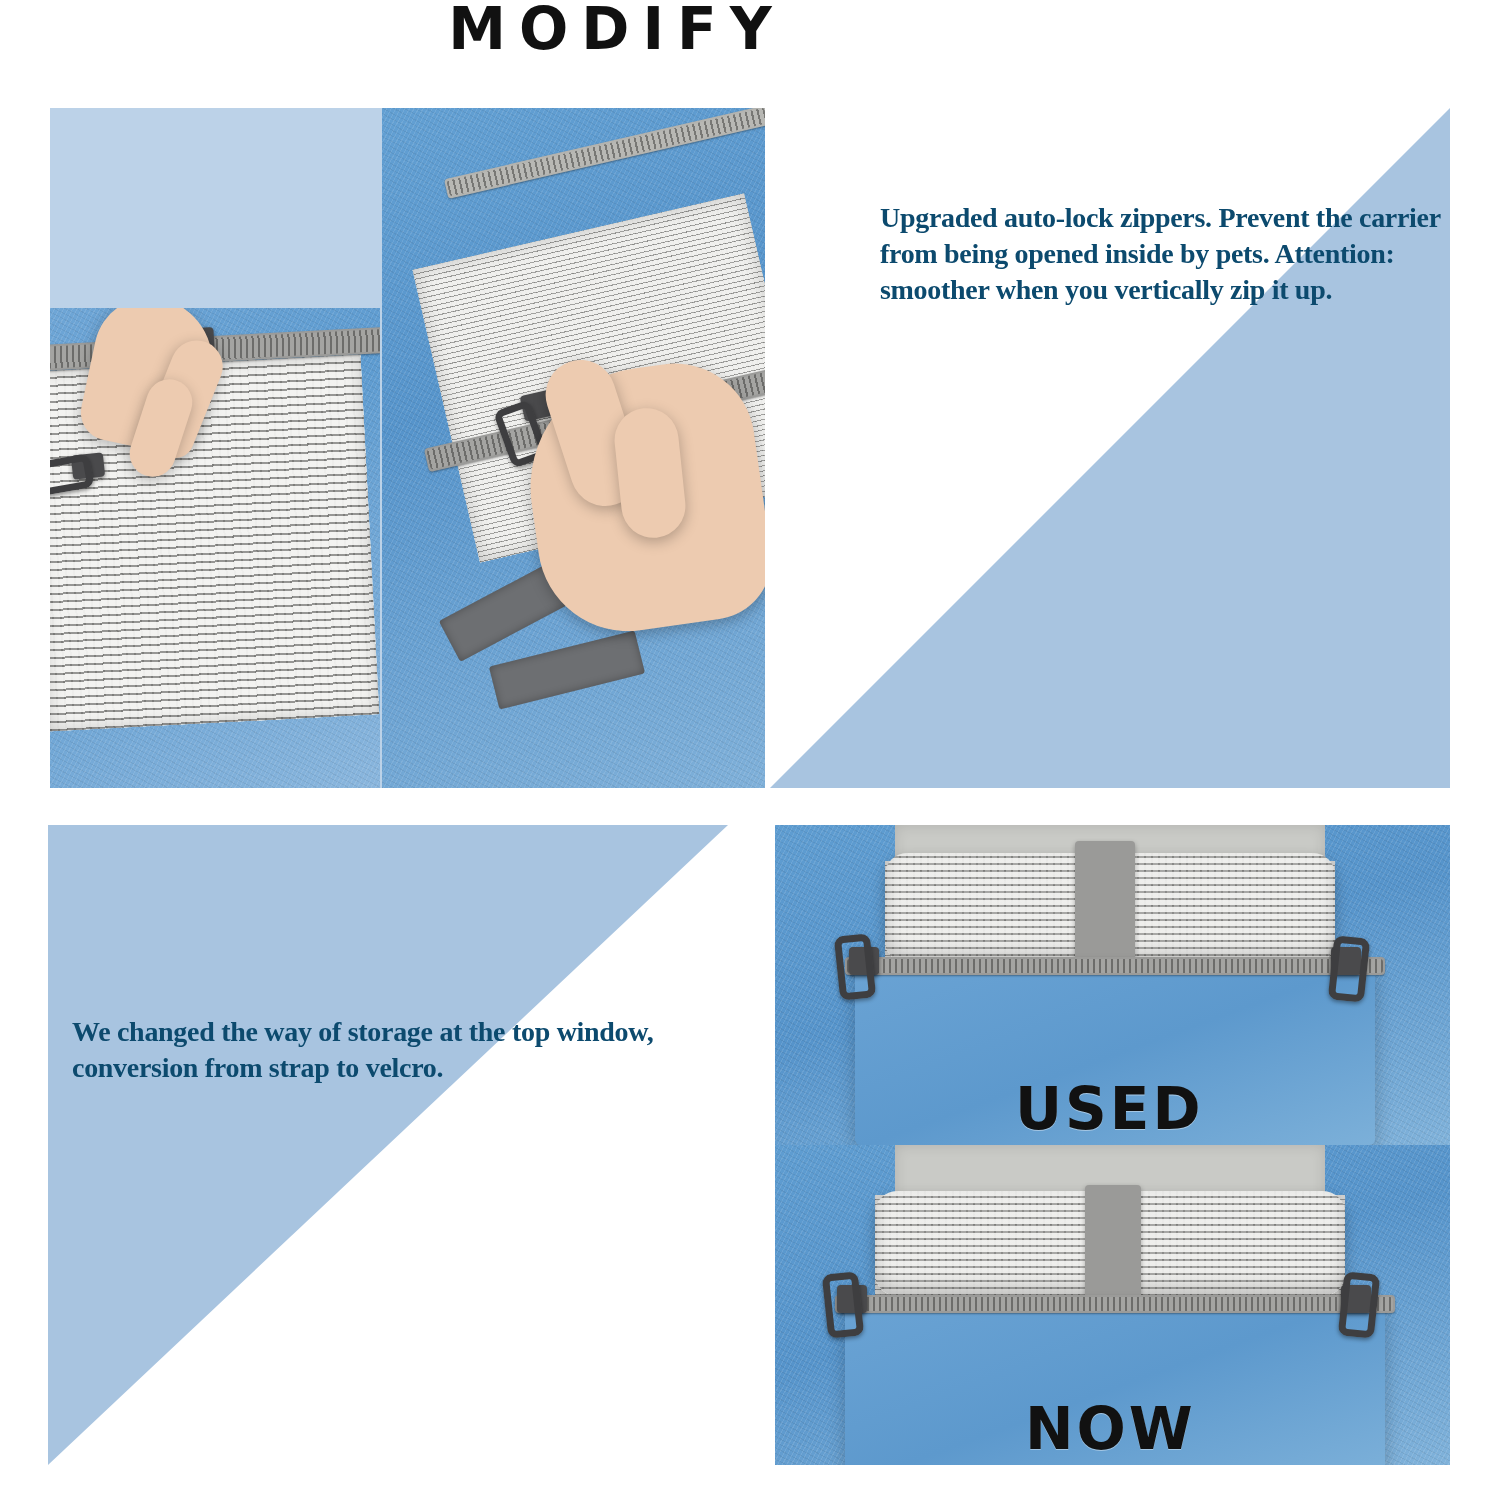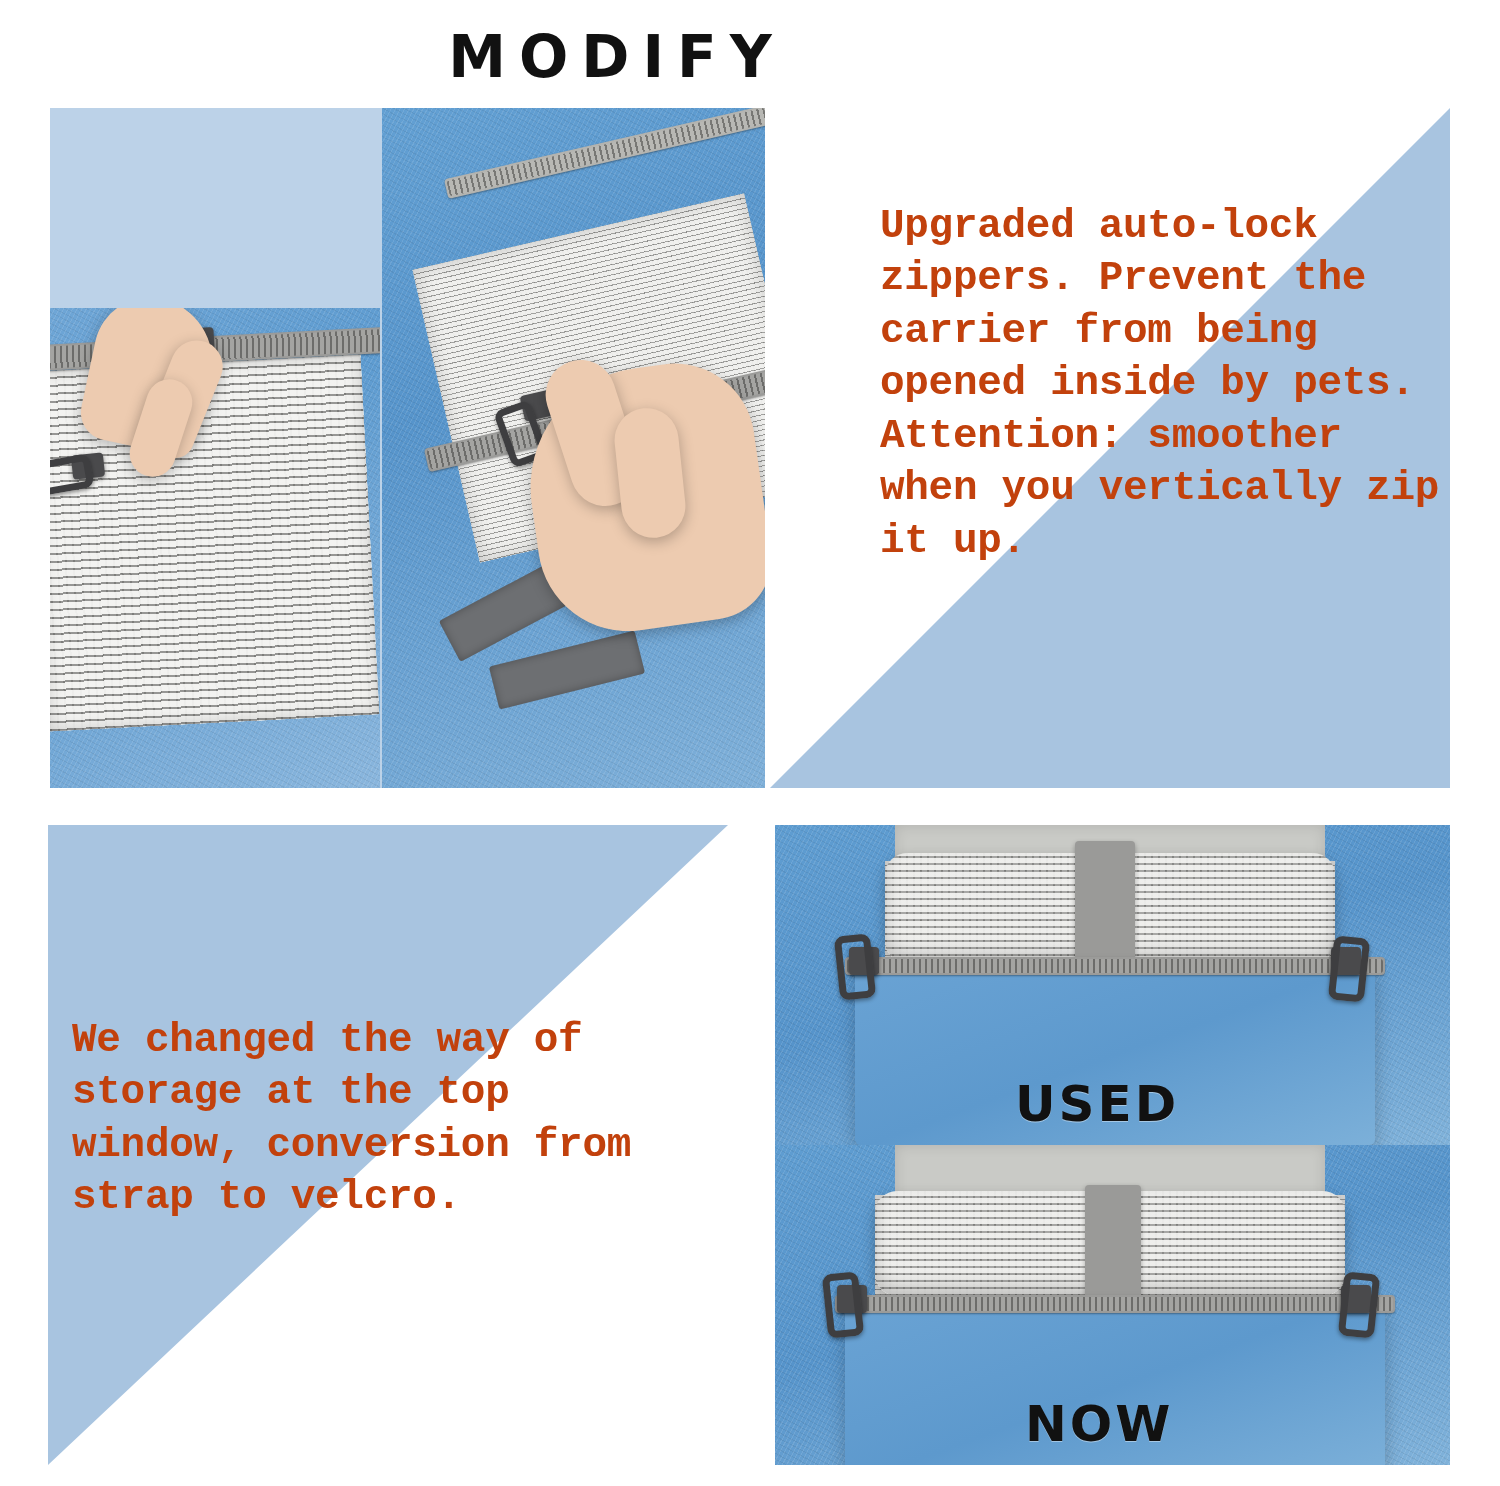--- a/index.html
+++ b/index.html
@@ -21,21 +21,21 @@
   }
 
   
   .header {
     position: absolute;
     top: 0;
     left: 0;
     width: 1220px;
     height: 86px;
     display: flex;
-    align-items: flex-end;
+    align-items: flex-start;
     justify-content: center;
     background: #ffffff;
   }
   .header-title {
     font-family: "DejaVu Sans", sans-serif;
     font-weight: bold;
     font-size: 58px;
     letter-spacing: 13px;
     color: #111111;
     text-indent: 13px;
@@ -155,25 +155,25 @@
     overflow: hidden;
   }
   .text-top {
     position: absolute;
     top: 110px;
     left: 880px;
     width: 580px;
   }
 
   .headline {
-    font-family: Liberation Mono, monospace;
+    font-family: Liberation Serif, serif;
     font-weight: bold;
-    font-size: 41px;
+    font-size: 28px;
     line-height: 1.28;
-    color: #c2410c;
+    color: #0c4a6e;
     letter-spacing: -0.3px;
   }
 
   
   .bottom-section {
     position: absolute;
     top: 800px;
     left: 0;
     width: 1500px;
     height: 686px;
@@ -211,21 +211,21 @@
     overflow: hidden;
     background: linear-gradient(165deg, #5f9dd1 0%, #5694cb 45%, #80b2da 100%);
   }
   .bp-top { top: 0; }
   .bp-bottom { top: 320px; }
 
   .label-box {
     position: absolute;
     font-family: "DejaVu Sans", sans-serif;
     font-weight: bold;
-    font-size: 50px;
+    font-size: 58px;
     letter-spacing: 3px;
     color: #111111;
     text-shadow: 0 1px 0 rgba(255,255,255,0.4);
   }
 
   .roll {
     position: absolute;
     border-radius: 22px;
     background:
       repeating-linear-gradient(0deg, rgba(120,120,118,0.6) 0px, rgba(120,120,118,0.6) 2px, rgba(238,238,236,0.95) 2px, rgba(238,238,236,0.95) 7px),

